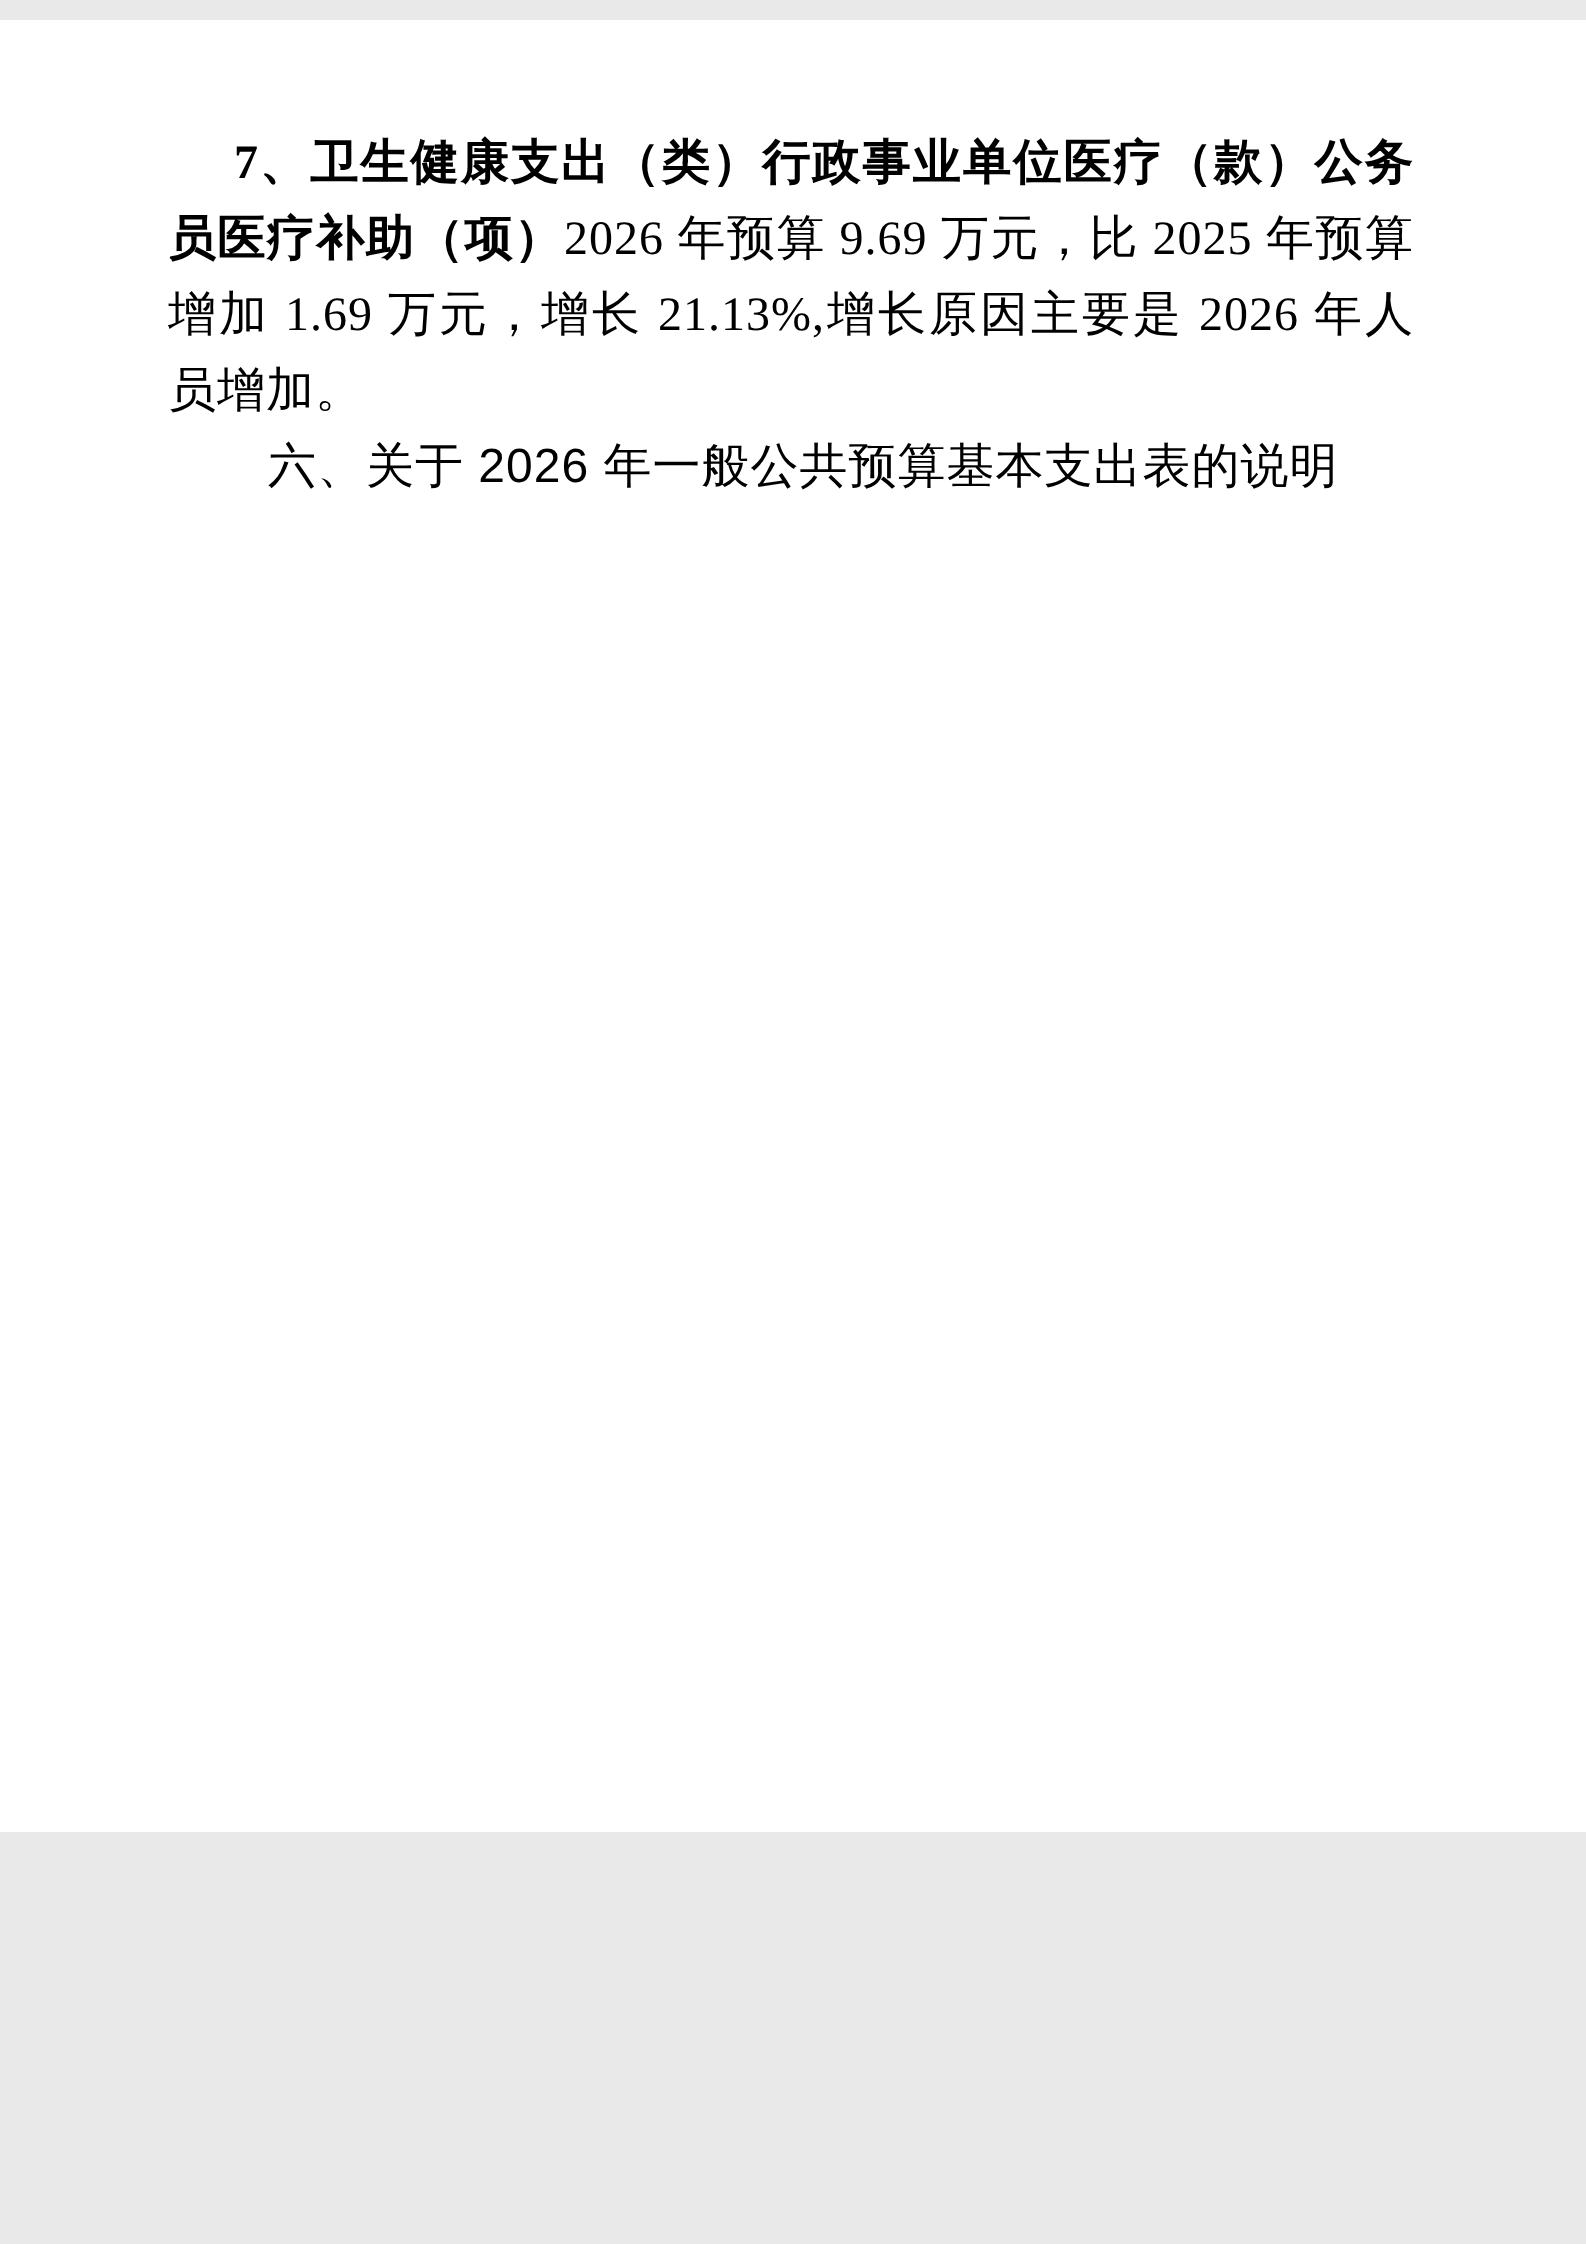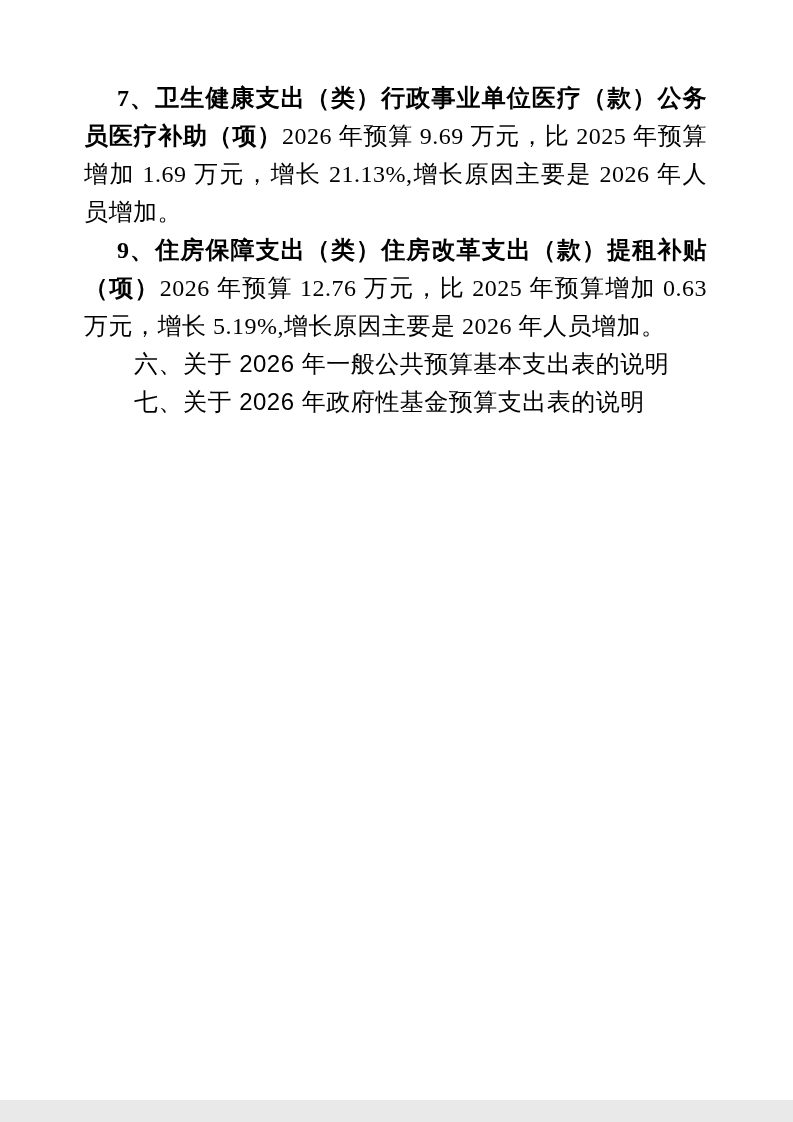--- a/index.html
+++ b/index.html
@@ -3,25 +3,25 @@
 <meta charset="utf-8">
 <style>
   html, body {
     margin: 0;
     padding: 0;
     background: #e9e9e9;
   }
   .page {
     position: relative;
     width: 793px;
-    height: 1100px;
-    margin: 0 auto;
+    height: 906px;
+    margin: 10px auto;
     background: #ffffff;
     box-sizing: border-box;
-    padding: 79px 86px 0 84px;
+    padding: 53px 86px 0 84px;
     overflow: hidden;
     color: #000000;
     font-family: "Liberation Serif", "DejaVu Serif", serif;
   }
   .para, .heading {
     margin: 0;
     padding: 0;
     font-size: 24px;
     line-height: 38px;
     text-align: justify;
@@ -42,23 +42,21 @@
   }
 </style>
 </head>
 <body>
 
 <div class="page">
 
   <p class="para"><strong class="lead">7、卫生健康支出（类）行政事业单位医疗（款）公务员医疗补助（项）</strong><span>2026 年预算 9.69 万元，比 2025 年预算增加 1.69 万元，增长 21.13%,增长原因主要是 2026 年人员增加。</span></p>
 
 
-  <p class="para"><strong class="lead">9、住房保障支出（类）住房改革支出（款）提租补贴（项）</strong><span>2026 年预算 12.76 万元，比 2025 年预算增加 0.63 万元，增长 5.19%,增长原因主要是 2026 年人员增加。</span></p>
 
   <h2 class="heading">六、关于 2026 年一般公共预算基本支出表的说明</h2>
 
 
 
 
-  <h2 class="heading">七、关于 2026 年政府性基金预算支出表的说明</h2>
 
 
 </div>
 
 </body></html>

